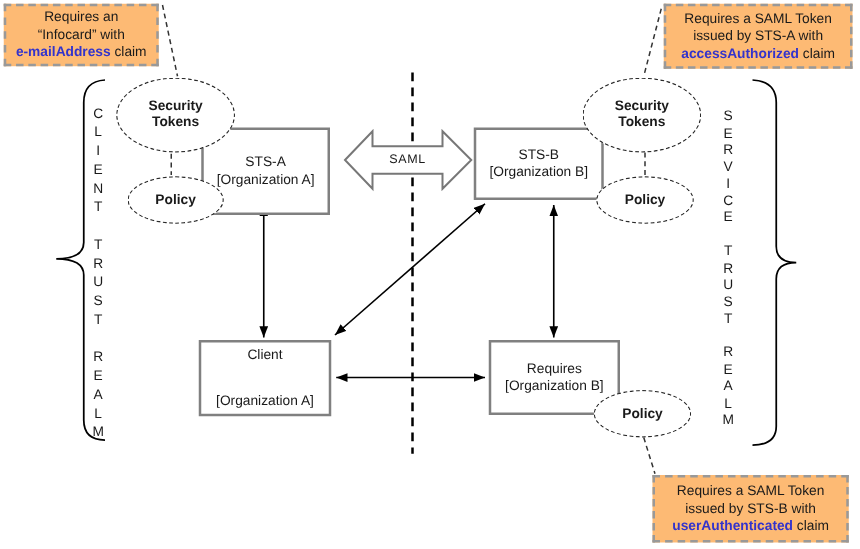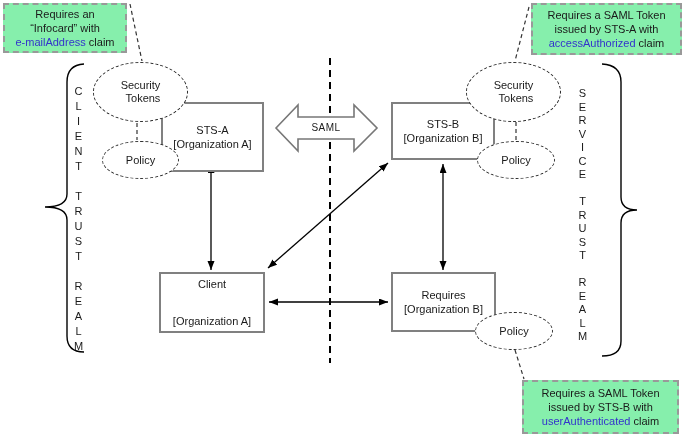--- a/index.html
+++ b/index.html
@@ -8,30 +8,30 @@
     font-family:"Liberation Sans",sans-serif;color:#1a1a1a;
   }
   .underlay{position:absolute;left:0;top:0;z-index:1;}
   .node{
     position:absolute;z-index:2;background:#fff;border:2px solid #808080;
     display:flex;flex-direction:column;align-items:center;justify-content:center;
     font-size:11px;line-height:14px;text-align:center;box-sizing:border-box;
   }
   .ellipse{
     position:absolute;z-index:3;background:#fff;border:1.5px dashed #2a2a2a;border-radius:50%;
-    display:flex;align-items:center;justify-content:center;text-align:right;
-    font-size:11px;line-height:13px;white-space:pre-line;box-sizing:border-box;
+    display:flex;align-items:center;justify-content:center;text-align:center;
+    font-size:11px;line-height:13px;white-space:pre-line;box-sizing:border-box;font-weight:bold;
   }
   .callout{
-    position:absolute;z-index:3;background:#86efac;border:2px dashed #999;
+    position:absolute;z-index:3;background:#fdba74;border:2px dashed #999;
     display:flex;align-items:center;justify-content:center;text-align:center;
     font-size:11px;line-height:14px;box-sizing:border-box;padding:2px 3px;
   }
   .callout .pre{white-space:pre-line;}
-  .callout .claim{color:#3333cc;}
+  .callout .claim{color:#3333cc;font-weight:bold;}
   .vtext{
     position:absolute;z-index:2;font-size:11px;line-height:15px;text-align:center;
     white-space:pre-line;letter-spacing:0;
   }
   .vtext-r{line-height:13.5px;}
   .trust-label{
     position:absolute;z-index:4;font-size:10px;text-align:center;letter-spacing:0.5px;
   }
 </style>
 </head>
@@ -66,21 +66,21 @@
     <line x1="515" y1="350" x2="524" y2="379" stroke="#333" stroke-width="1.2" stroke-dasharray="4 3"></line>
 
     <line x1="137" y1="123" x2="137" y2="140" stroke="#333" stroke-width="1.2" stroke-dasharray="4 3"></line>
     <line x1="516" y1="122" x2="516" y2="140" stroke="#333" stroke-width="1.2" stroke-dasharray="4 3"></line>
   </svg>
 
   <div class="node" style="left:161px;top:102px;width:103px;height:70px;">
     <div>STS-A</div>
     <div>[Organization A]</div>
   </div>
-  <div class="node" style="left:391px;top:102px;width:104px;height:58px;">
+  <div class="node" style="left:379px;top:102px;width:104px;height:58px;">
     <div>STS-B</div>
     <div>[Organization B]</div>
   </div>
   <div class="node" style="left:159px;top:272px;width:106px;height:61px;gap:23px;">
     <div>Client</div>
     <div>[Organization A]</div>
   </div>
   <div class="node" style="left:391px;top:272px;width:105px;height:60px;">
     <div>Requires</div>
     <div>[Organization B]</div>

